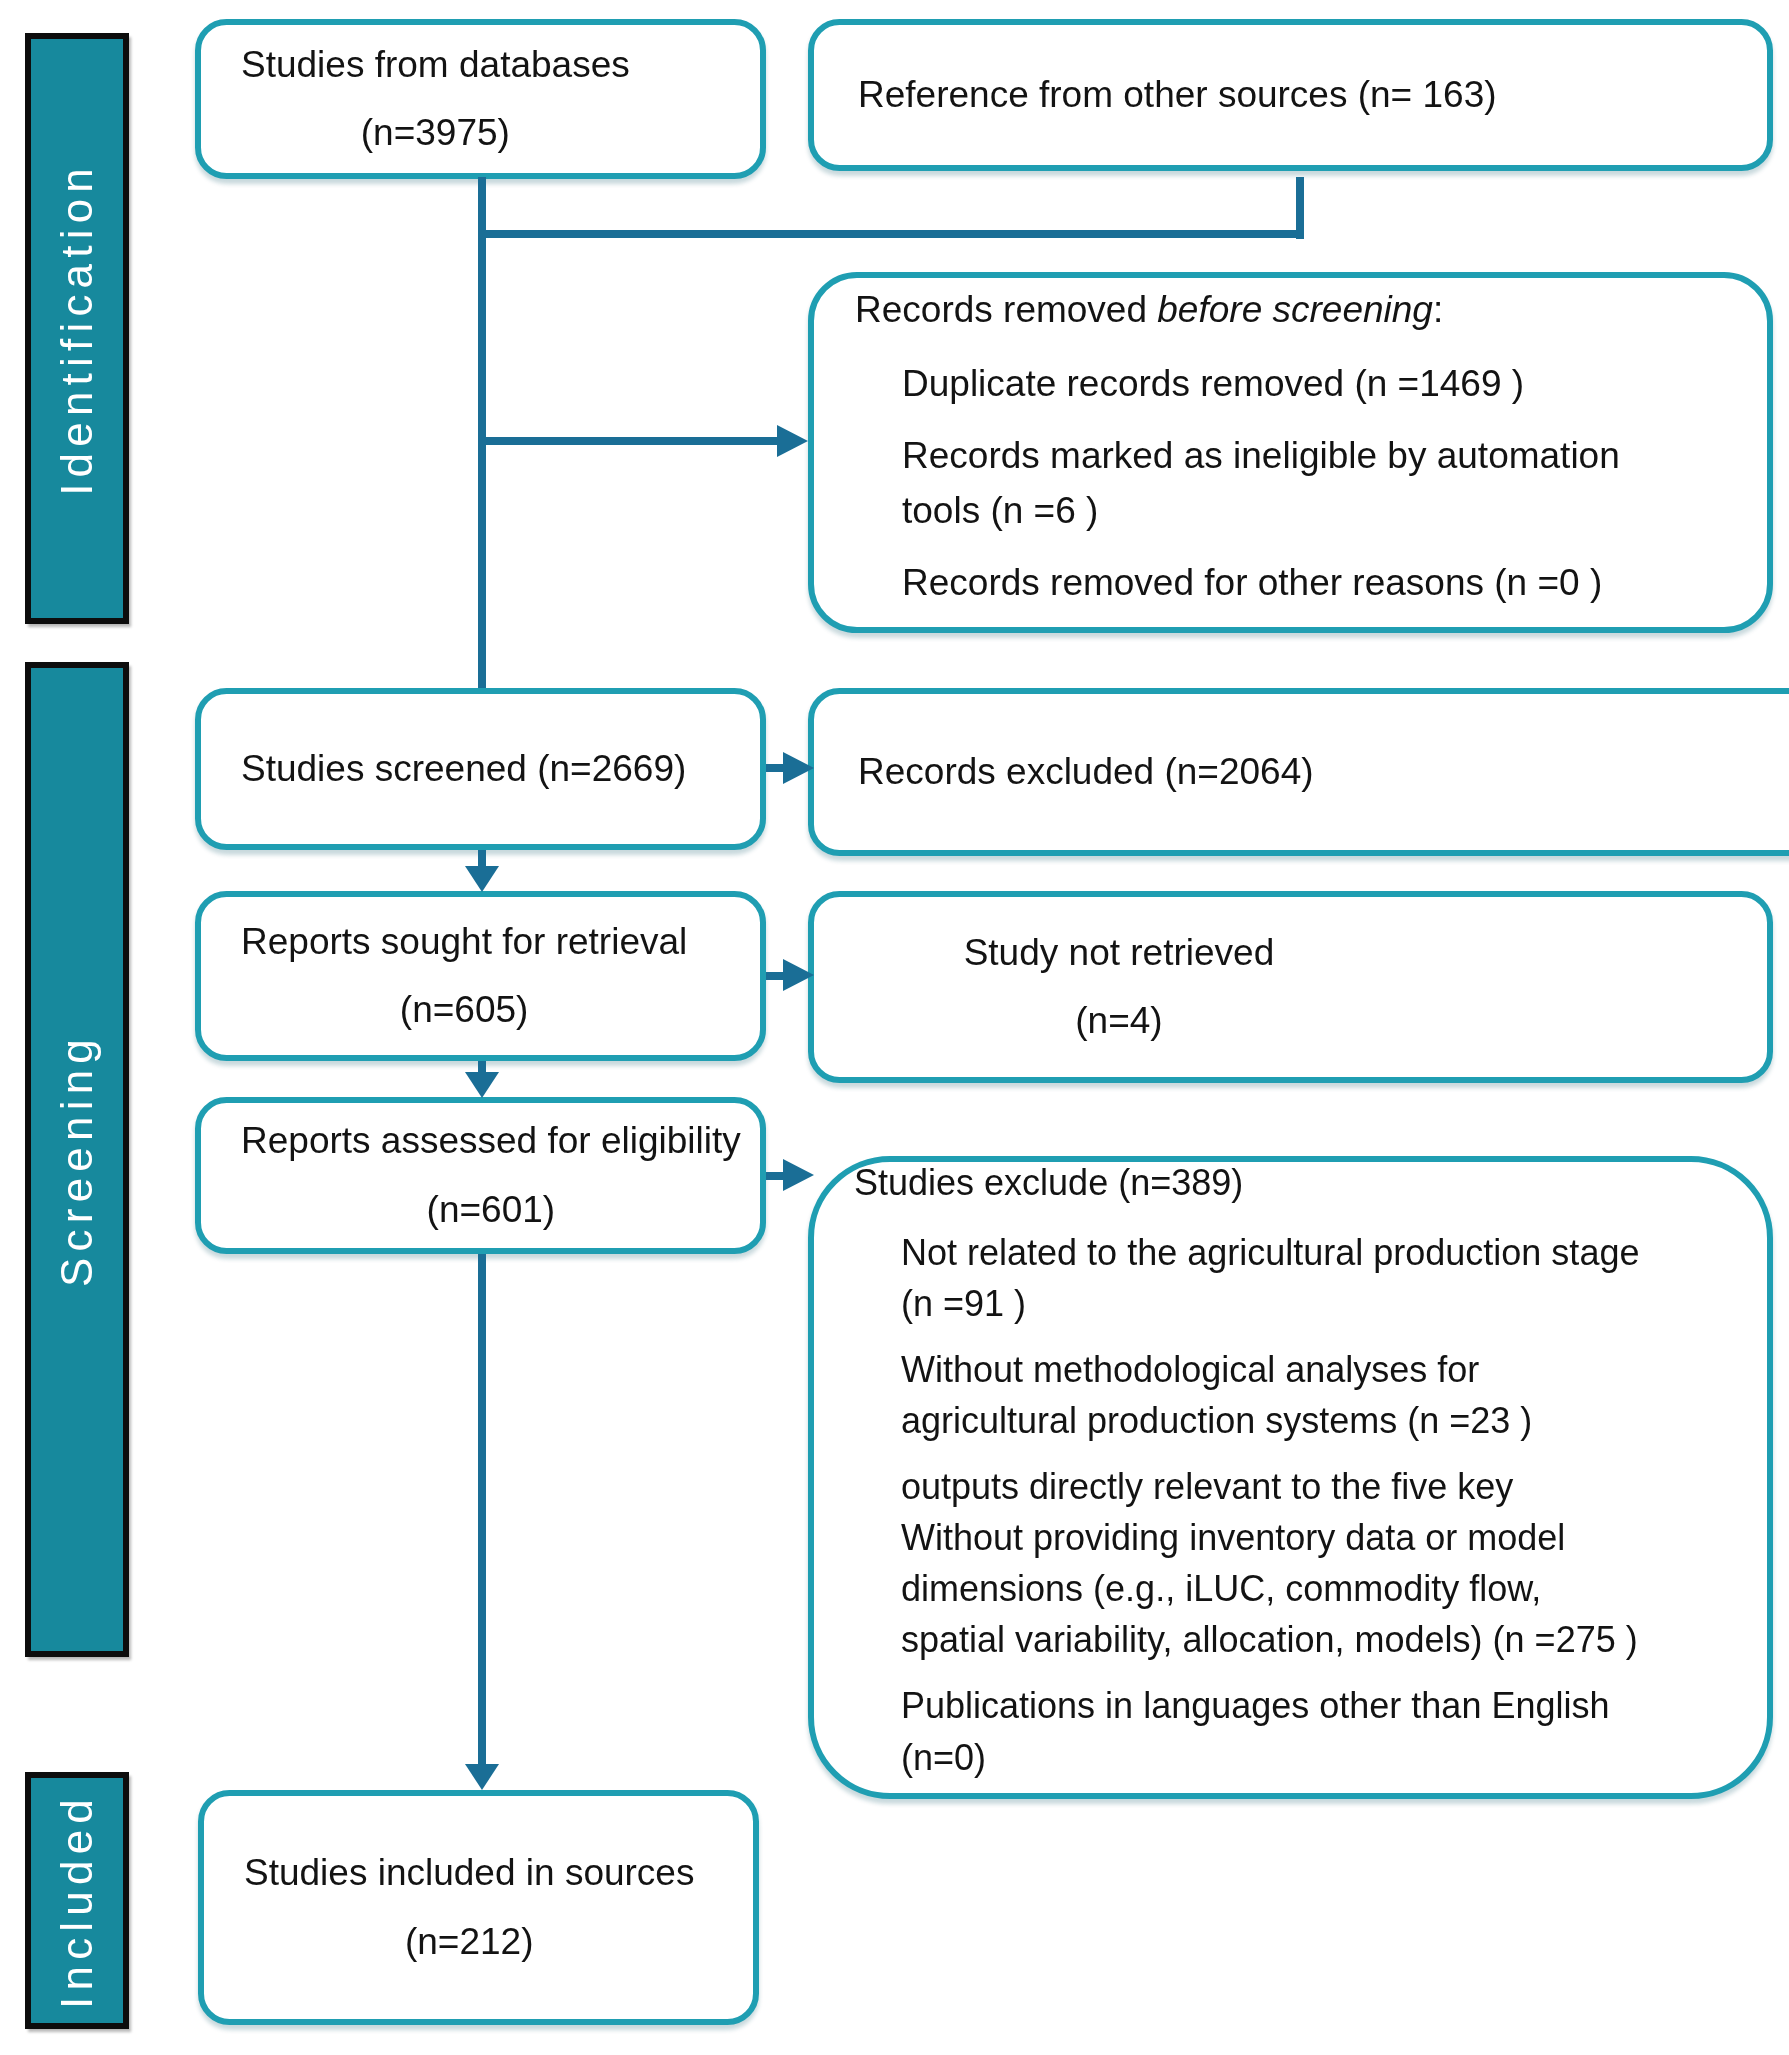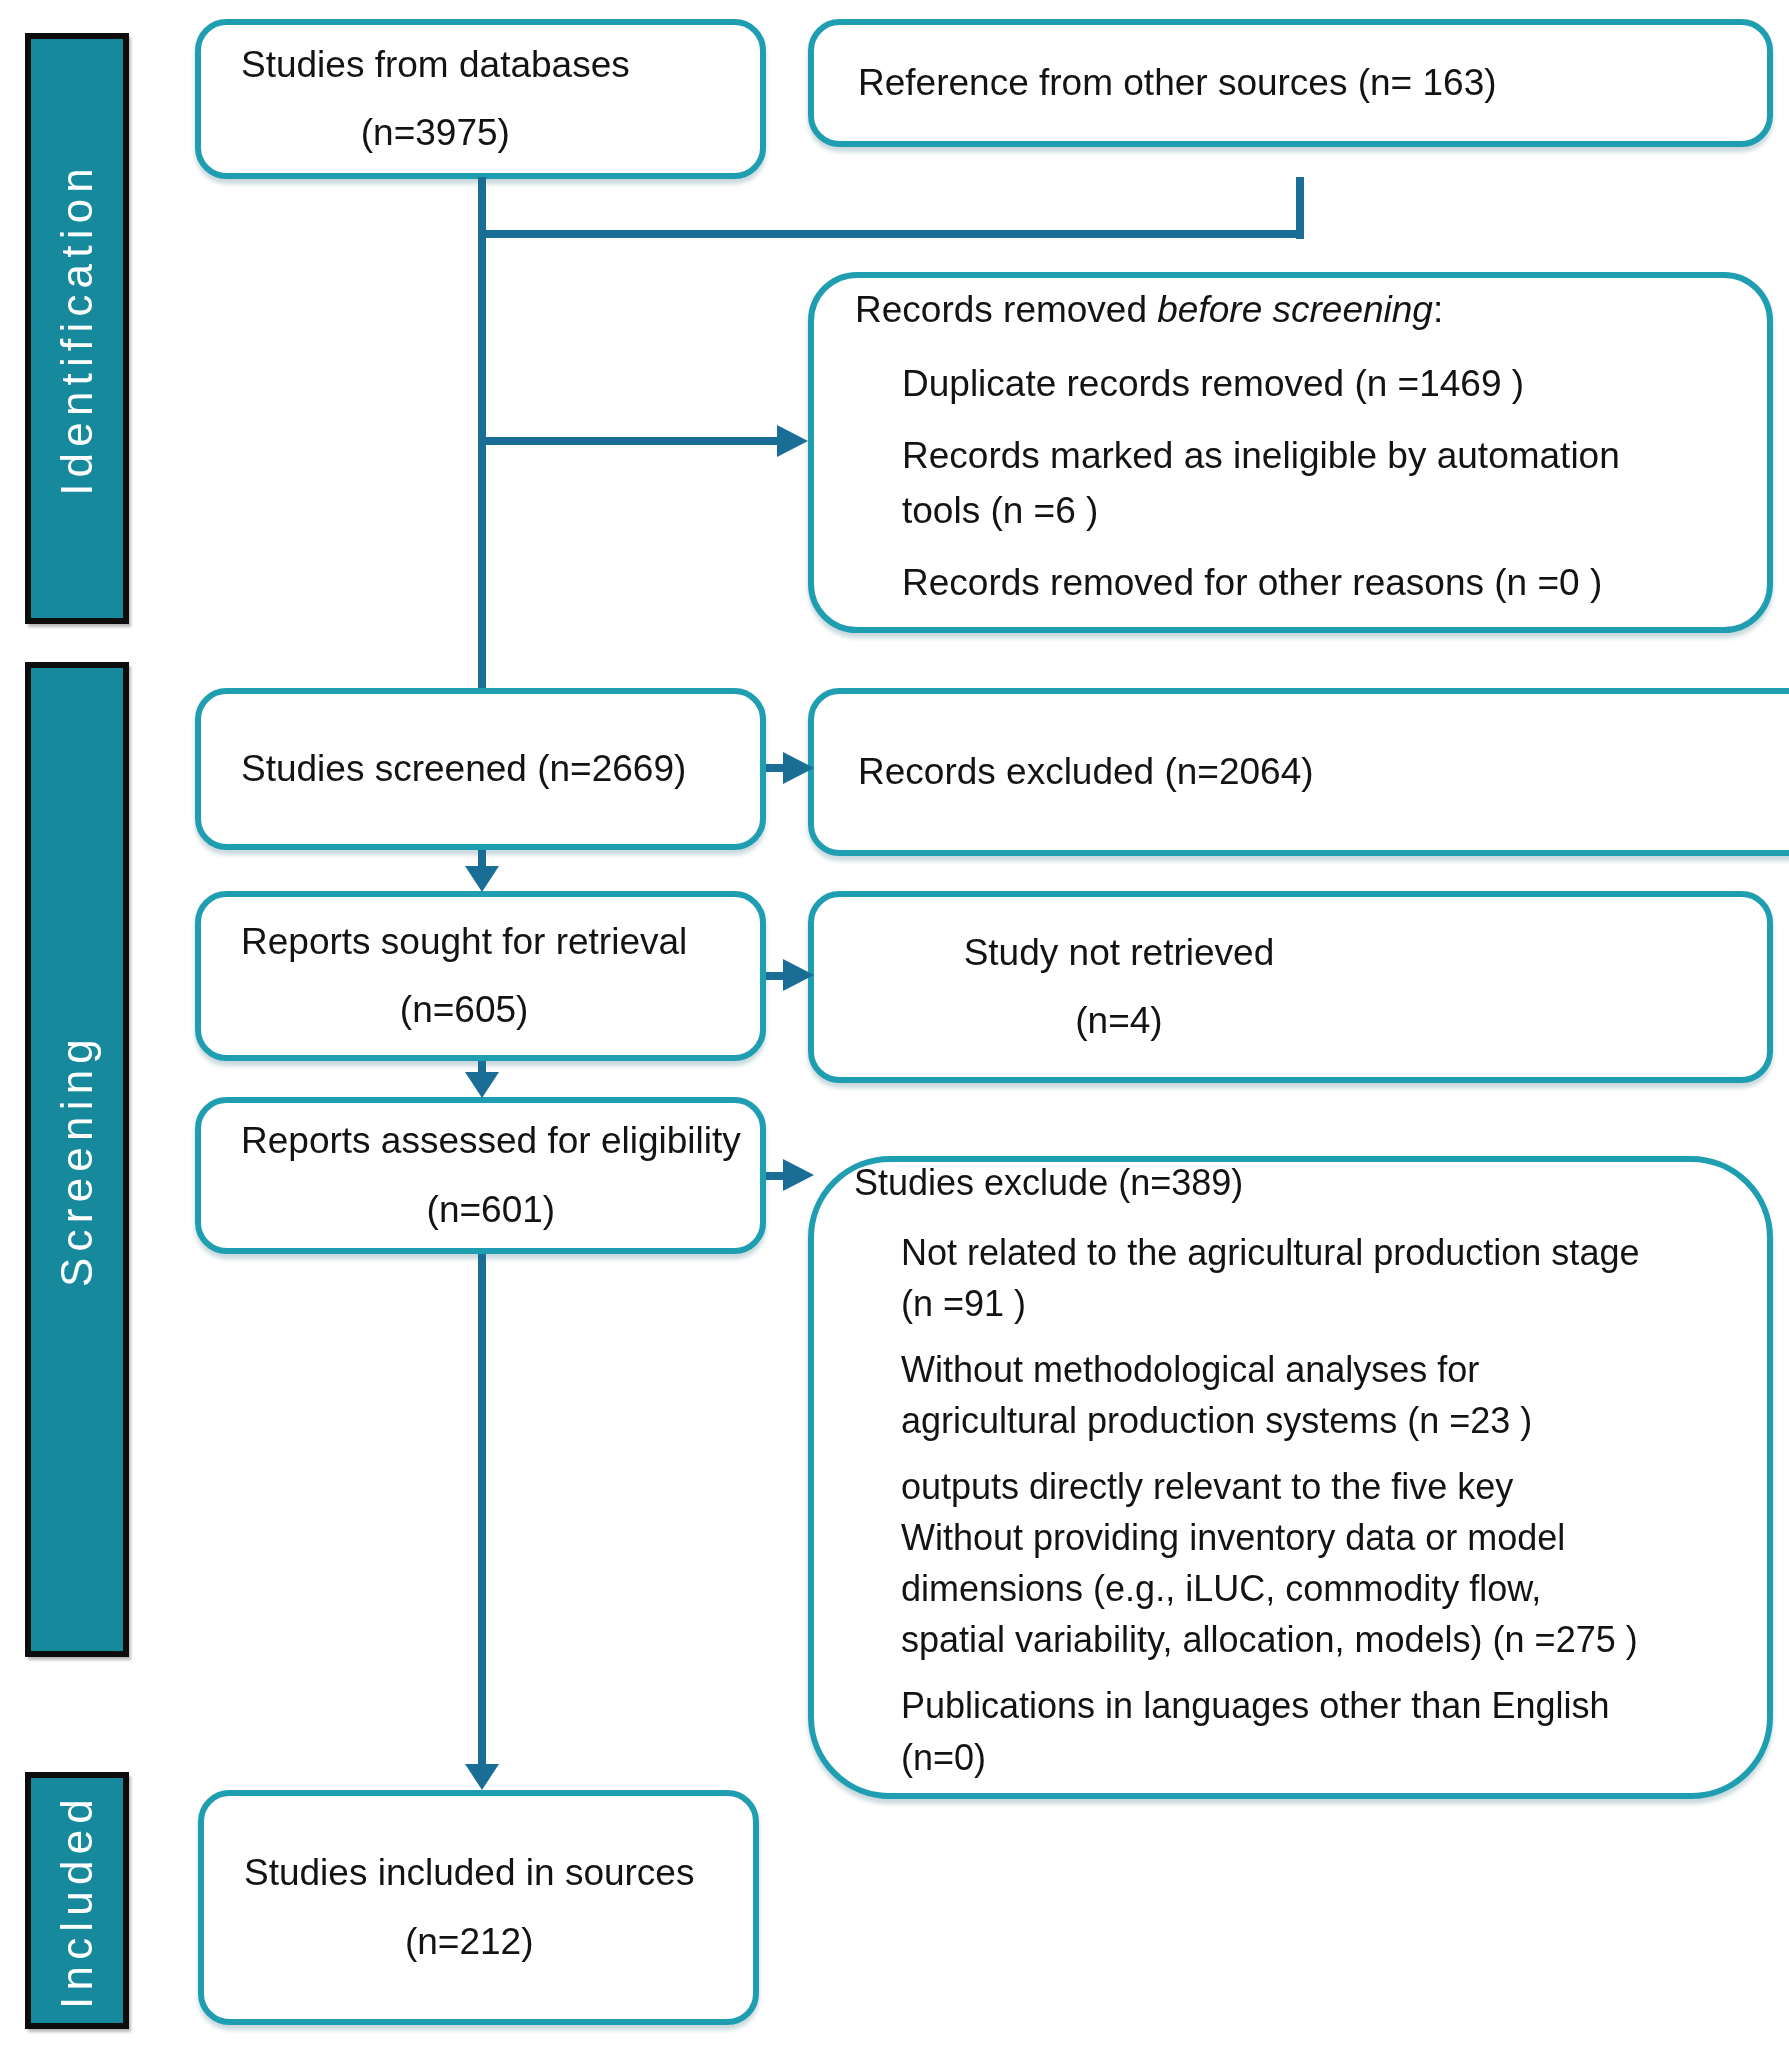--- a/index.html
+++ b/index.html
@@ -30,21 +30,21 @@
     border:6.2px solid #1f9eb2; border-radius:31.5px;
     box-shadow:0 4.8px 4.1px rgba(10,80,100,0.22);
     font-size:37px; line-height:1.45;
   }
   .box.center { display:flex; align-items:center; text-align:center;padding-left:40px; }
   .box.vleft  { display:flex; align-items:center; text-align:left; }
   .box.multi  { display:flex; flex-direction:column; justify-content:center; }
   .stack2 { line-height:1.85; }
 
   #box-a { left:195px;  top:19px;   width:571px;  height:160px; }
-  #box-b { left:808px; top:19px;   width:965px; height:128px; padding-left:44px; }
+  #box-b { left:808px; top:19px;   width:965px; height:152px; padding-left:44px; }
   #box-c { left:808px; top:272px;  width:965px; height:361px; border-radius:49px;
            padding-left:41px; padding-right:33px; line-height:1.5;justify-content:flex-end; }
   #box-d { left:195px;  top:688px; width:571px;  height:162px; }
   #box-e { left:808px; top:688px; width:1057px; height:168px; padding-left:44px; }
   #box-f { left:195px;  top:891px; width:571px;  height:170px; }
   #box-g { left:808px; top:891px; width:965px; height:192px;align-items:center; }
   #box-h { left:195px;  top:1097px; width:571px;  height:157px; }
   #box-i { left:808px; top:1156px; width:965px; height:643px; border-radius:82px;
            padding-left:40px; padding-right:18px; font-size:36px; line-height:1.42; }
   #box-j { left:198px;  top:1790px; width:561px;  height:235px; }

